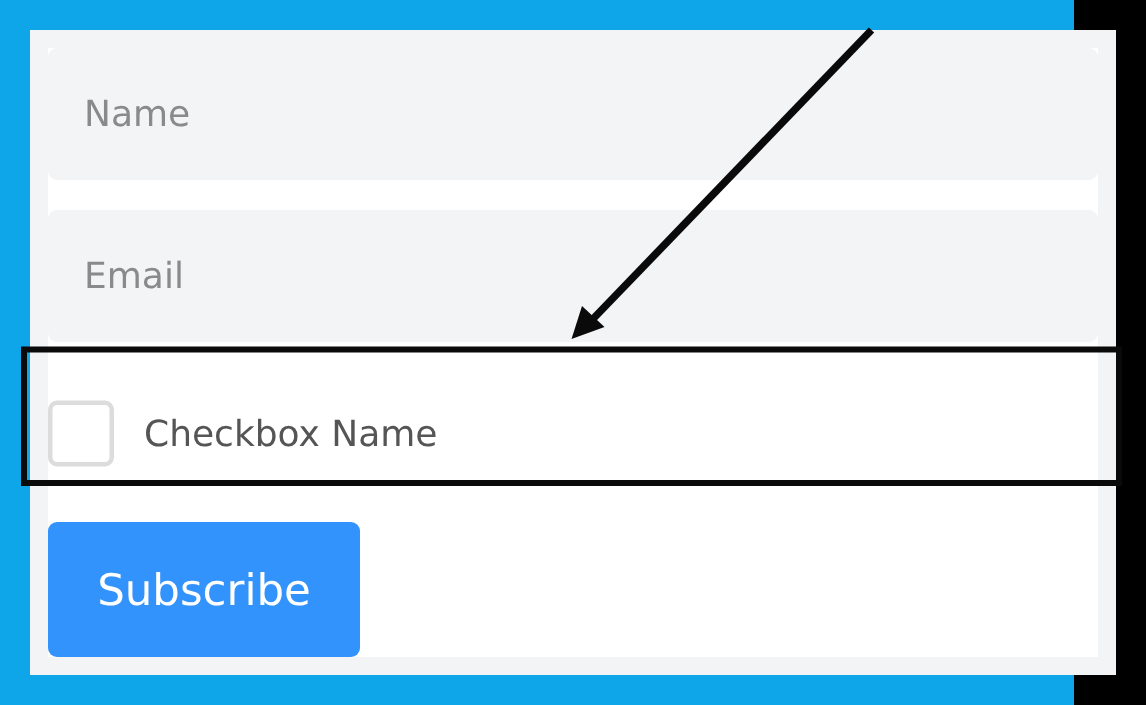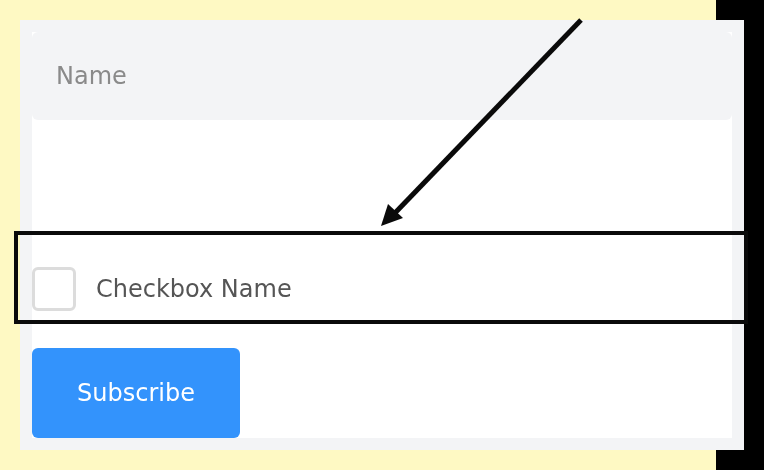--- a/index.html
+++ b/index.html
@@ -8,21 +8,21 @@
       width: 764px;
       height: 470px;
       background: #000000;
       overflow: hidden;
       font-family: "DejaVu Sans", "Liberation Sans", sans-serif;
     }
     .stage {
       position: relative;
       width: 716px;
       height: 470px;
-      background: #fef9c3;
+      background: #0ea5e9;
     }
     .panel {
       position: absolute;
       left: 20px;
       top: 20px;
       width: 724px;
       height: 430px;
       background: #f3f4f6;
     }
     .inner {
@@ -83,21 +83,21 @@
       position: absolute;
       left: 0;
       top: 316px;
       width: 208px;
       height: 90px;
       background: #3393fc;
       color: #ffffff;
       border: none;
       border-radius: 6px;
       font-family: "DejaVu Sans", "Liberation Sans", sans-serif;
-      font-size: 24px;
+      font-size: 29px;
       cursor: pointer;
     }
     .highlight-box {
       position: absolute;
       left: 14px;
       top: 231px;
       width: 734px;
       height: 93px;
       box-sizing: border-box;
       border: 4px solid #0a0a0a;
@@ -112,20 +112,21 @@
       pointer-events: none;
     }
   </style>
 </head>
 <body>
 
 <div class="stage">
   <div class="panel">
     <form class="inner">
       <input class="field field-name" type="text" placeholder="Name" style="">
+      <input class="field field-email" type="email" placeholder="Email" style="">
       <div class="checkbox-row">
         <div class="checkbox"></div>
         <span class="checkbox-label">Checkbox Name</span>
       </div>
       <button class="subscribe" type="submit">Subscribe</button>
     </form>
   </div>
 
   <div class="highlight-box"></div>
 

